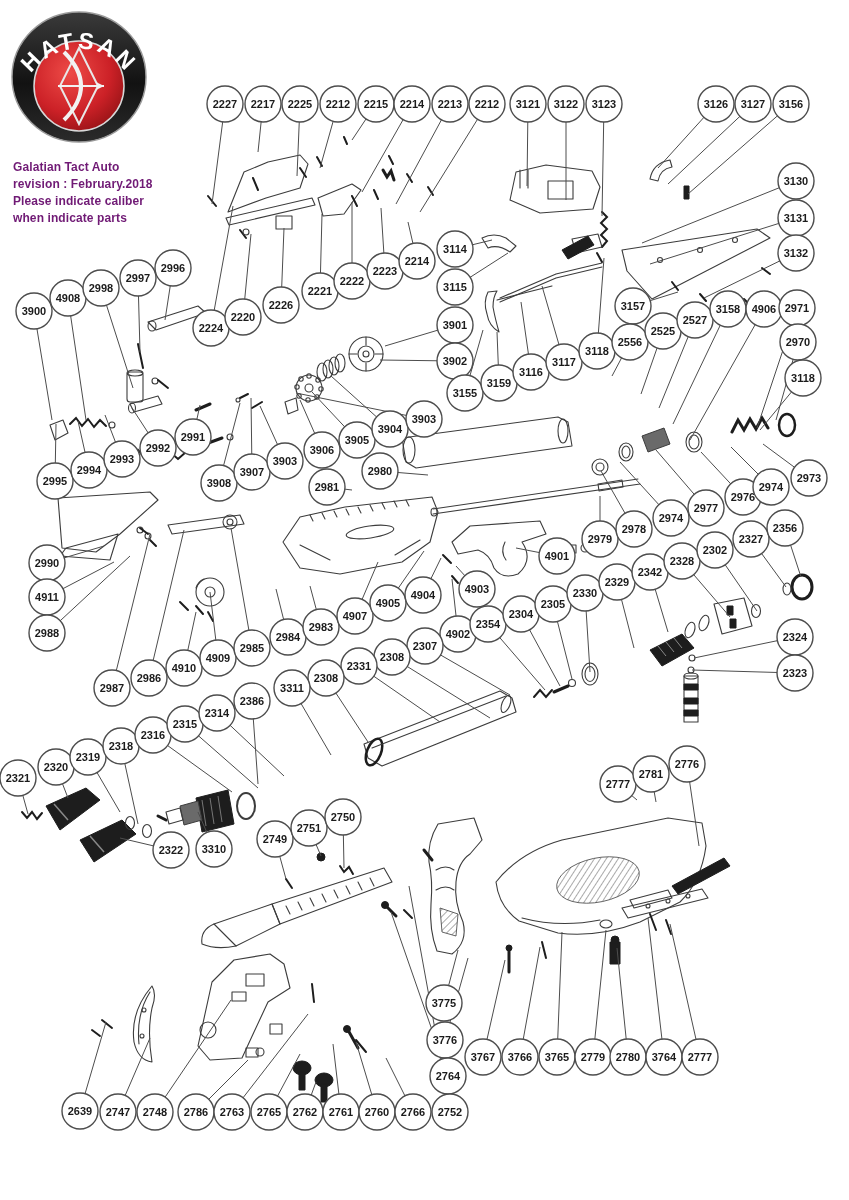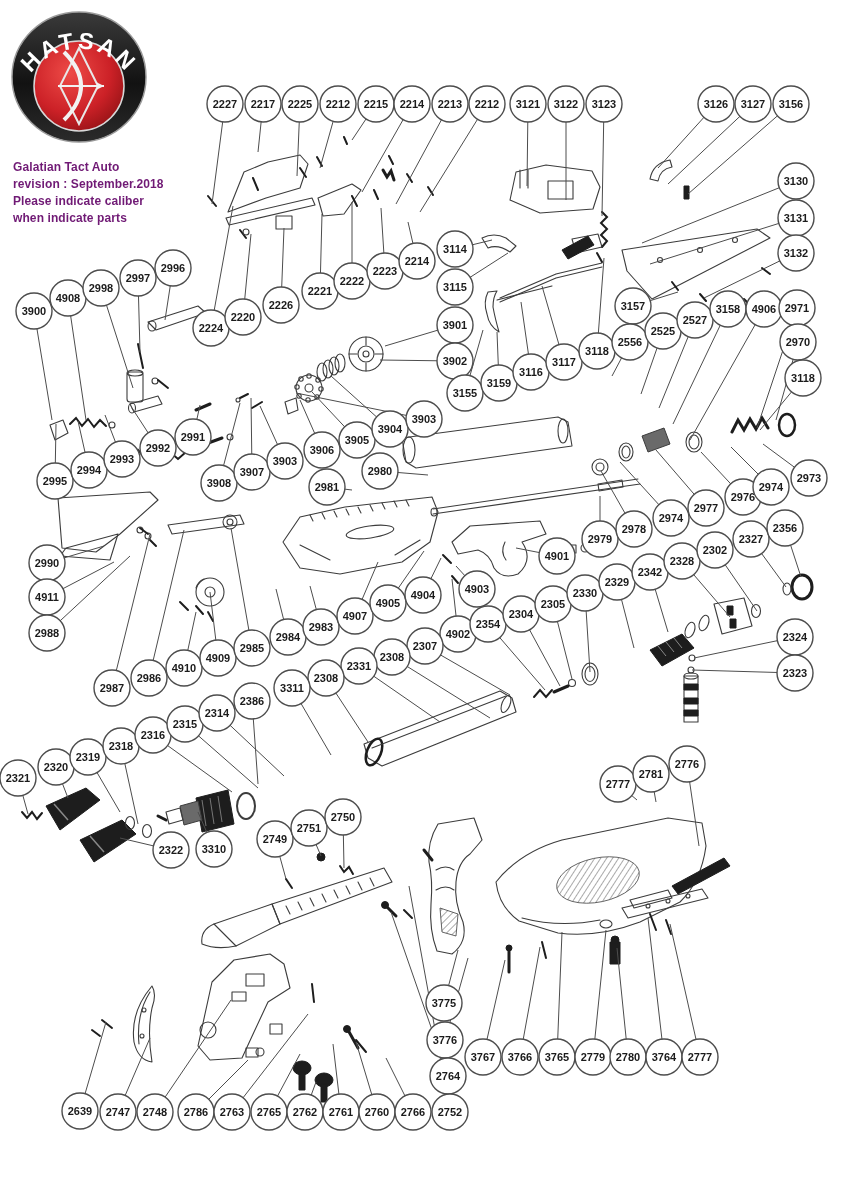--- a/index.html
+++ b/index.html
@@ -1012,17 +1012,17 @@
         </g>
         <g class="callout">
           <circle cx="700" cy="1057" r="18"></circle>
           <text x="700" y="1061">2777</text>
         </g>
       </g>
   </svg>
 
   <div id="header-text">
     <div>Galatian Tact Auto</div>
-    <div>revision : September.2018</div>
+    <div>revision : February.2018</div>
     <div>Please indicate caliber</div>
     <div>when indicate parts</div>
   </div>
 </div>
 
 </body></html>

